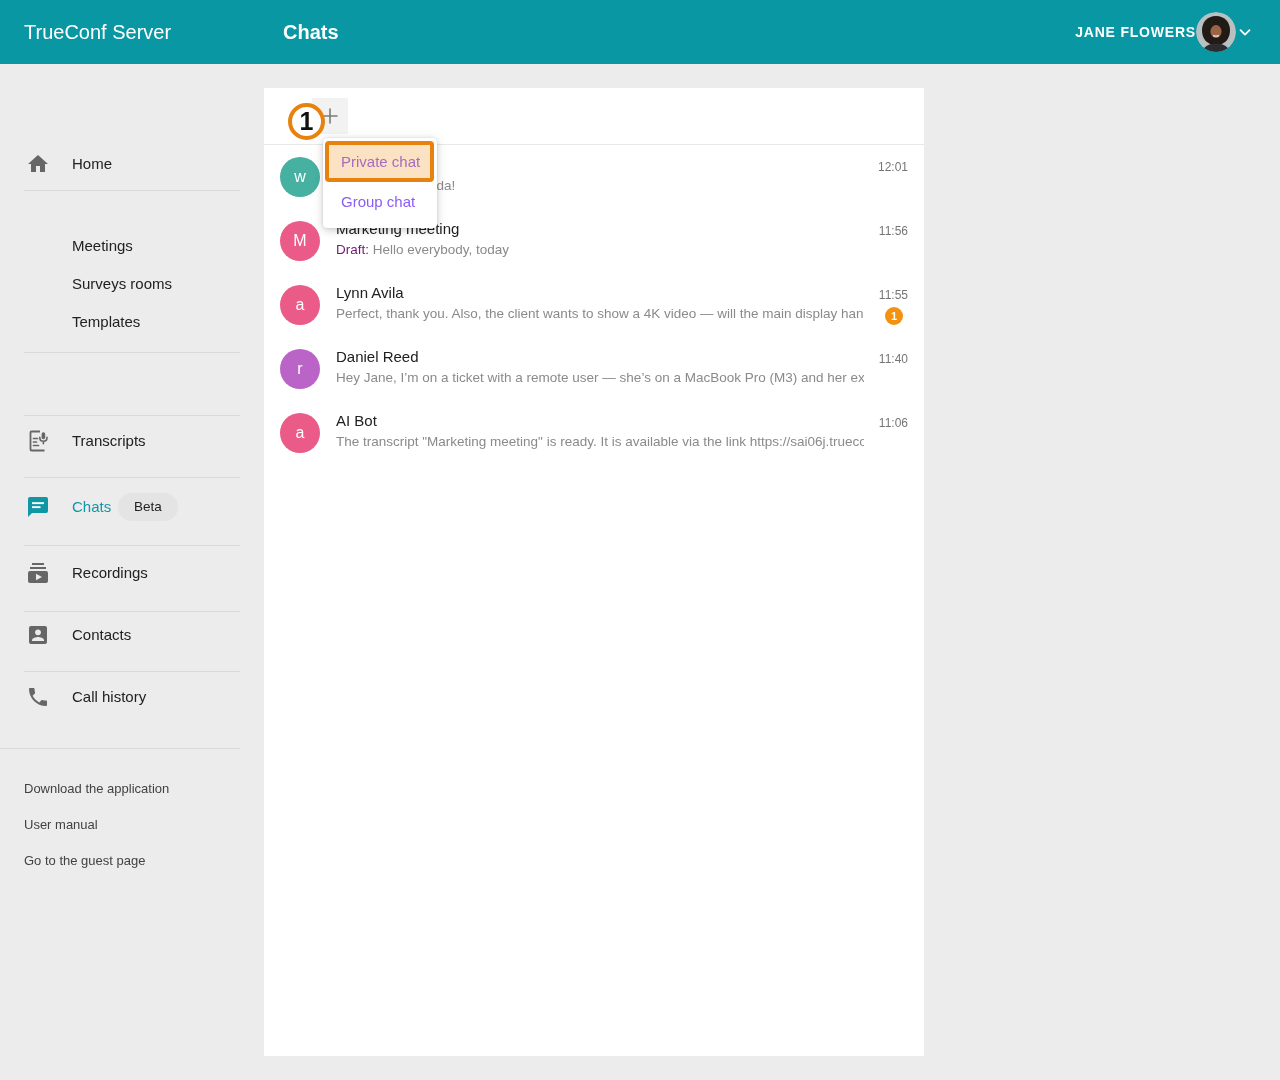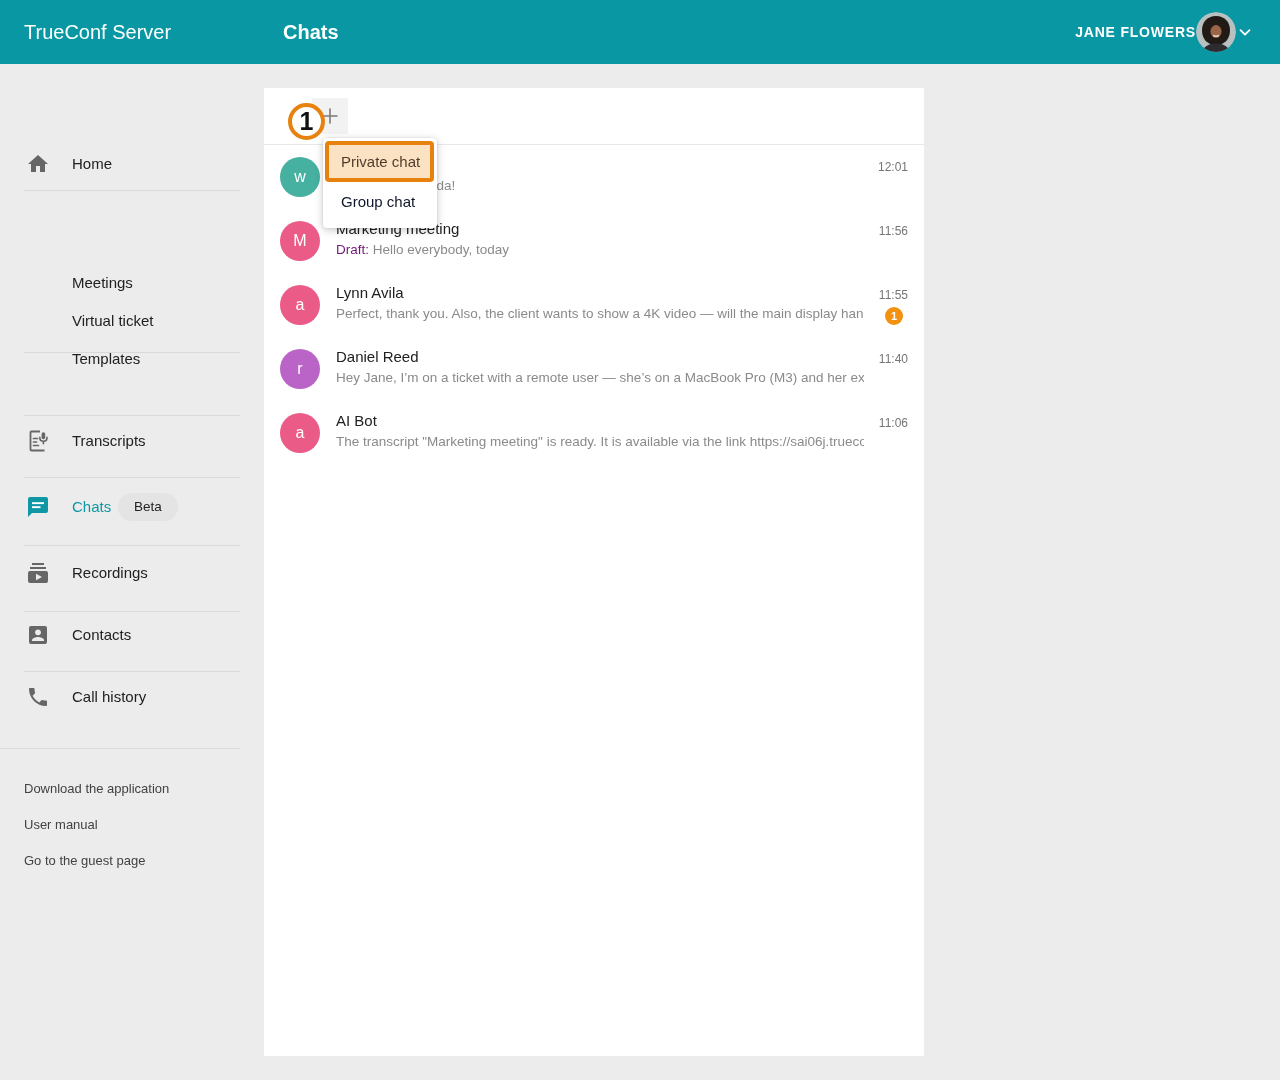--- a/index.html
+++ b/index.html
@@ -22,21 +22,21 @@
   .user-name { color:#fff; font-size:14px; font-weight:700; letter-spacing:0.8px; }
   .user-avatar { width:40px; height:40px; border-radius:50%; overflow:hidden; flex:0 0 auto; }
   .chevron { width:18px; height:18px; display:block; }
 
   
   .sidebar { position:absolute; left:0; top:64px; width:240px; bottom:0; }
   .nav-row { position:absolute; left:0; width:240px; height:24px; cursor:pointer;text-decoration:underline; }
   .nav-row .nav-icon { position:absolute; left:26px; top:0; width:24px; height:24px; }
   .nav-row .nav-label { position:absolute; left:72px; top:0; line-height:24px; font-size:15px; font-weight:500; color:#212121; white-space:nowrap; }
   .nav-label.section { font-size:13px; color:#8f8f8f; font-weight:400; letter-spacing:0.8px; }
-  .nav-sub { position:absolute; left:72px; width:160px; height:20px; line-height:20px; font-size:15px; font-weight:500; color:#212121; cursor:pointer; white-space:nowrap;margin-top:37px; }
+  .nav-sub { position:absolute; left:72px; width:160px; height:20px; line-height:20px; font-size:15px; font-weight:500; color:#212121; cursor:pointer; white-space:nowrap; }
   .nav-label.active { color:#0f97a5; }
   .divider { position:absolute; left:24px; width:216px; height:1px; background:#d9d9d9; }
   .divider.full { left:0; width:240px; }
   .beta-pill {
     position:absolute; left:118px; top:429px; height:28px; line-height:28px;
     padding:0 16px; border-radius:14px; background:#e4e4e4;
     font-size:13.5px; color:#212121;
   }
   .side-link { position:absolute; left:24px; height:16px; line-height:16px; font-size:13px; color:#424242; cursor:pointer; white-space:nowrap; }
 
@@ -62,21 +62,21 @@
     position:absolute; right:21px; top:34px; width:18px; height:18px; border-radius:50%;
     background:#f39110; color:#fff; font-size:11px; font-weight:700; text-align:center; line-height:18px;
   }
 
   
   .dropdown {
     position:absolute; left:59px; top:50px; width:114px; z-index:10;
     background:#fff; border-radius:4px; padding:4px 0 6px 0;
     box-shadow:0 2px 8px rgba(0,0,0,0.22), 0 0 2px rgba(0,0,0,0.12);
   }
-  .menu-item { height:40px; line-height:40px; padding-left:18px; font-size:15px; color:#0f172a; cursor:pointer; white-space:nowrap; }
+  .menu-item { height:40px; line-height:40px; padding-left:18px; font-size:15px; color:#8b5cf6; cursor:pointer; white-space:nowrap; }
 
   
   .anno-rect {
     position:absolute; left:61px; top:53px; width:109px; height:41px; z-index:15;
     border:4px solid #e8820e; border-radius:4px;
     background:rgba(240,150,40,0.28);
     pointer-events:none;
   }
   .anno-circle {
     position:absolute; left:24px; top:15px; width:37px; height:37px; z-index:20;
@@ -120,21 +120,21 @@
 
   <div class="nav-row" style="top:88px">
     <svg class="nav-icon" viewBox="0 0 24 24">
         <path d="M10 20v-6h4v6h5v-8h3L12 3 2 12h3v8z" fill="#666"></path>
       </svg>
     <span class="nav-label">Home</span>
   </div>
   <div class="divider" style="top:126px"></div>
 
   <div class="nav-sub" style="top:172px">Meetings</div>
-  <div class="nav-sub" style="top:210px">Virtual ticket</div>
+  <div class="nav-sub" style="top:210px">Surveys rooms</div>
   <div class="nav-sub" style="top:248px">Templates</div>
   <div class="divider" style="top:288px"></div>
 
   <div class="divider" style="top:351px"></div>
 
   <div class="nav-row" style="top:365px">
     <svg class="nav-icon" viewBox="0 0 24 24">
       <path d="M18.5 21.5h-13a1 1 0 0 1-1-1v-17a1 1 0 0 1 1-1h8.5" fill="none" stroke="#666" stroke-width="1.8" stroke-linejoin="round"></path>
       <path d="M7.5 9.5h4M7.5 13h3M7.5 16.5h5" stroke="#666" stroke-width="1.7" stroke-linecap="round"></path>
       <rect x="15.6" y="3.2" width="3.6" height="7" rx="1.8" fill="#666"></rect>

